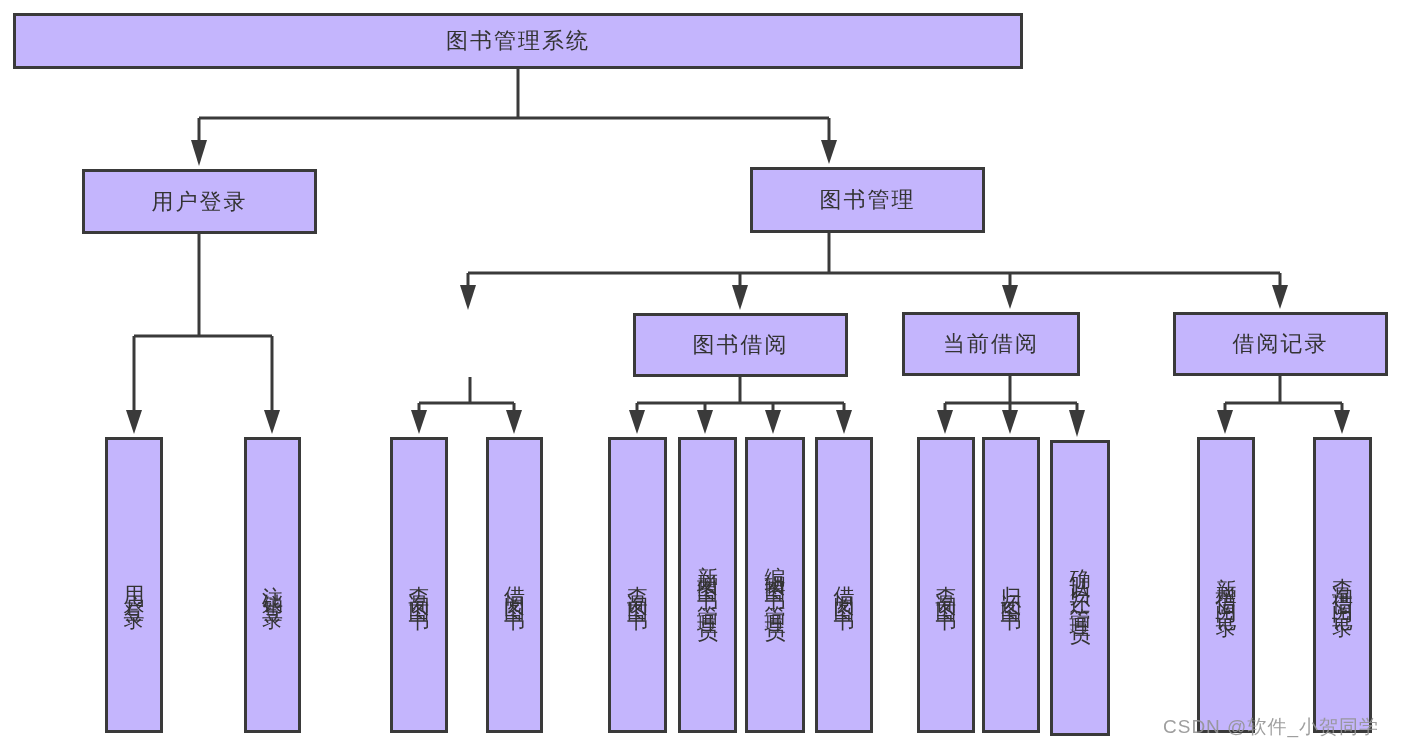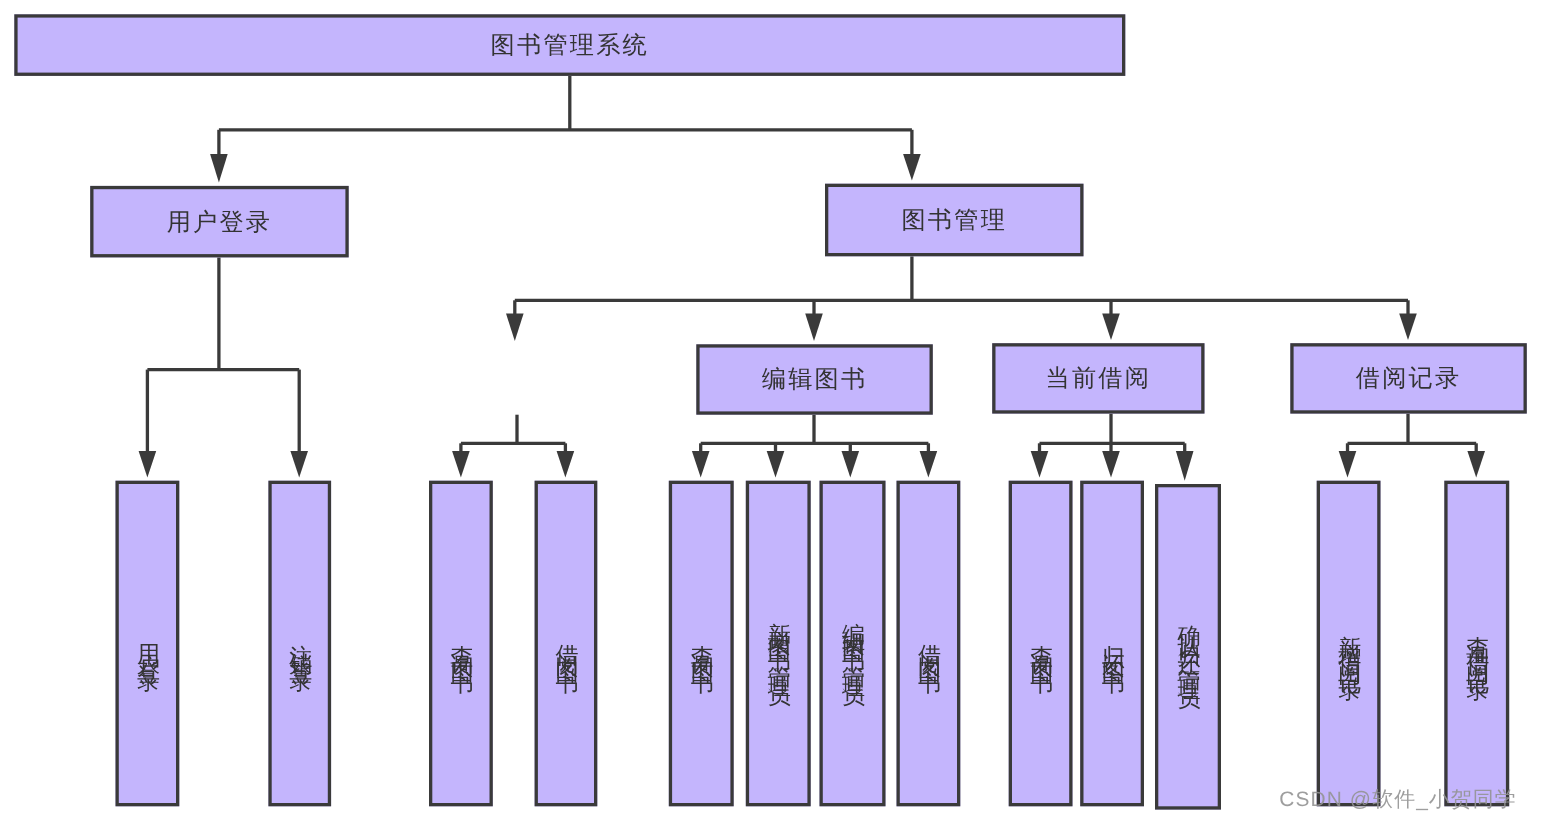--- a/index.html
+++ b/index.html
@@ -31,21 +31,21 @@
     white-space:normal;
   }
   
   .n-root{left:13px;top:13px;width:1010px;height:56px;}
   
   .n-login{left:82px;top:169px;width:235px;height:65px;}
   .n-bookmgmt{left:712px;top:167px;width:235px;height:66px;margin-left:38px;}
   
   .n-newbook{left:362px;top:313px;width:215px;height:64px;}
   .n-borrow{left:633px;top:313px;width:215px;height:64px;}
-  .n-current{left:902px;top:312px;width:193px;height:64px;}
+  .n-current{left:902px;top:312px;width:178px;height:64px;}
   .n-records{left:1173px;top:312px;width:215px;height:64px;}
   
   .v1{left:105px;top:437px;width:58px;height:296px;}
   .v2{left:244px;top:437px;width:57px;height:296px;}
   .v3{left:390px;top:437px;width:58px;height:296px;}
   .v4{left:486px;top:437px;width:57px;height:296px;}
   .v5{left:608px;top:437px;width:59px;height:296px;}
   .v6{left:678px;top:437px;width:59px;height:296px;}
   .v7{left:745px;top:437px;width:60px;height:296px;}
   .v8{left:815px;top:437px;width:58px;height:296px;}
@@ -140,21 +140,21 @@
       <polygon points="1217,410 1233,410 1225,434"></polygon>
       <polygon points="1334,410 1350,410 1342,434"></polygon>
     </g>
   </svg>
 
   <div class="node n-root">图书管理系统</div>
 
   <div class="node n-login">用户登录</div>
   <div class="node n-bookmgmt">图书管理</div>
 
-  <div class="node n-borrow">编辑图书</div>
+  <div class="node n-borrow">图书借阅</div>
   <div class="node n-current">当前借阅</div>
   <div class="node n-records">借阅记录</div>
 
   <div class="node vbox v1">用户登录</div>
   <div class="node vbox v2">注销登录</div>
 
   <div class="node vbox v3">查询图书</div>
   <div class="node vbox v4">借阅图书</div>
 
   <div class="node vbox v5">查询图书</div>

